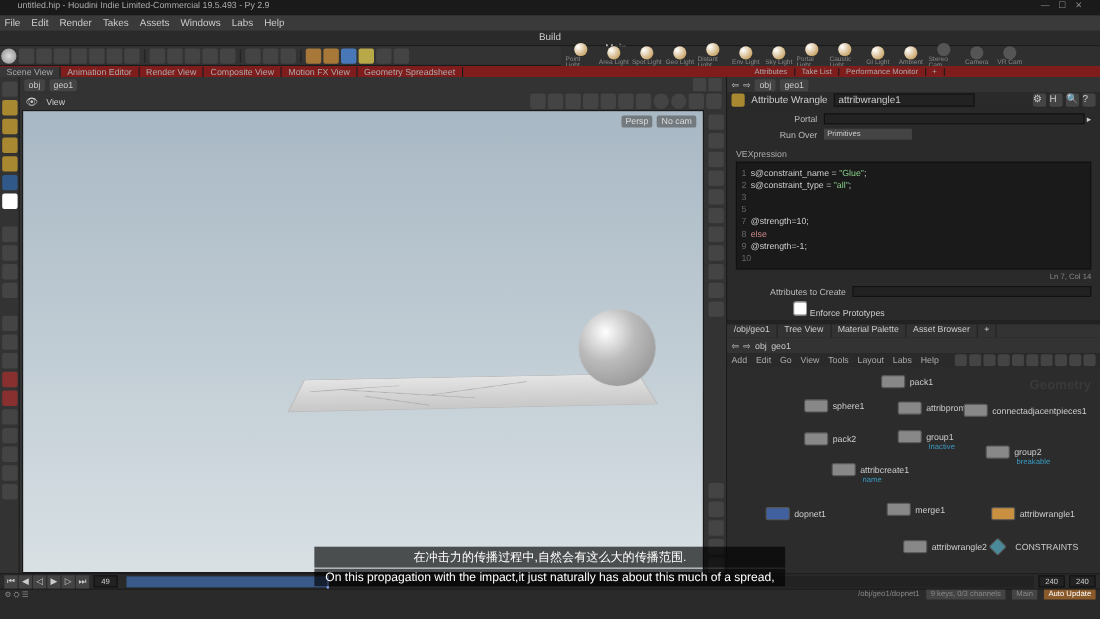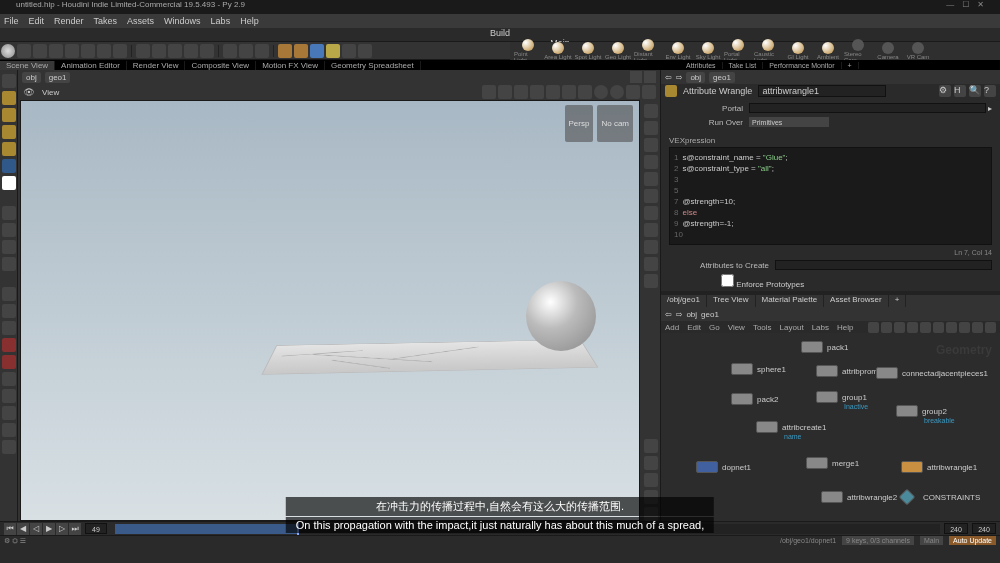--- a/index.html
+++ b/index.html
@@ -9,40 +9,40 @@
 .menubar { height:14px; background:#3a3a3a; display:flex; align-items:center; padding:0 4px; gap:10px; font-size:9px; }
 .menubar span { cursor:default; }
 .desktopbar { height:14px; background:#2a2a2a; display:flex; align-items:center; border-bottom:1px solid #1a1a1a; font-size:9px;flex-direction:column; }
 .desktopbar .desk { padding:0 6px; }
 .toolbar { height:18px; background:#333; display:flex; align-items:center; border-bottom:1px solid #1a1a1a; }
 .toolbar .tool { width:14px; height:14px; margin:0 1px; background:#444; border-radius:2px; }
 .toolbar .sep { width:1px; height:12px; background:#222; margin:0 3px; }
 .shelf-light { height:18px; background:#2f2f2f; display:flex; align-items:center; gap:2px; padding:0 4px; }
 .shelf-light .lightitem { display:flex; flex-direction:column; align-items:center; font-size:6px; color:#888; width:28px; }
 .shelf-light .lightitem .icon { width:12px; height:12px; background:radial-gradient(circle at 30% 30%,#fff,#b88838); border-radius:50%; }
-.tabs-row { height:10px; background:#000000; display:flex; align-items:center; font-size:8px; color:#aaa; }
+.tabs-row { height:10px; background:#7f1d1d; display:flex; align-items:center; font-size:8px; color:#aaa; }
 .tabs-row .tab { padding:0 6px; border-right:1px solid #1a1a1a; }
 .tabs-row .tab.active { background:#383838; }
 
 .main { display:flex; height:calc(563px - 14px - 14px - 14px - 18px - 18px - 10px - 10px - 14px); }
 .left-tools { width:18px; background:#333; border-right:1px solid #1a1a1a; display:flex; flex-direction:column; align-items:center; padding-top:4px; gap:3px; }
 .left-tools .lt { width:14px; height:14px; background:#444; border-radius:2px; }
 .left-tools .lt.yellow { background:#a88830; }
 .left-tools .lt.red { background:#883030; }
 .left-tools .lt.blue { background:#305888; }
 
 .viewport-pane { flex:0 0 642px; display:flex; flex-direction:column; background:#333; }
 .viewport-pathbar { height:14px; background:#333; display:flex; align-items:center; padding:0 4px; font-size:8px; gap:4px; }
 .viewport-pathbar .crumb { background:#444; padding:1px 4px; border-radius:2px; }
 .viewport-toolbar { height:16px; background:#333; display:flex; align-items:center; padding:0 4px; gap:2px; }
 .viewport-toolbar .vt { width:14px; height:14px; background:#444; border-radius:2px; }
 .viewport-toolbar .spacer { flex:1; }
 .viewport { flex:1; background:linear-gradient(#a8b8c4 0%,#c0ccd4 50%,#d8e0e4 100%); position:relative; border:1px solid #1a1a1a; margin:0 2px; }
 .viewport .cam-menu { position:absolute; top:4px; right:6px; font-size:8px; display:flex; gap:4px; }
-.viewport .cam-menu span { background:rgba(80,80,80,.6); padding:14px 4px; border-radius:2px; color:#ddd; }
+.viewport .cam-menu span { background:rgba(80,80,80,.6); padding:1px 4px; border-radius:2px; color:#ddd; }
 .sphere { position:absolute; width:70px; height:70px; background:radial-gradient(circle at 35% 30%,#fff,#bbb 40%,#888); border-radius:50%; left:505px; top:180px; }
 .slab { position:absolute; left:250px; top:230px; width:320px; height:50px; background:linear-gradient(#e4e4e4,#c8c8c8); transform:perspective(400px) rotateX(55deg) rotateZ(-2deg); border:solid 1px #bbb; }
 .crack { position:absolute; background:#aaa; height:1px; }
 .viewport-right-tools { width:18px; background:#333; display:flex; flex-direction:column; align-items:center; padding-top:4px; gap:3px; }
 .viewport-right-tools .rt { width:14px; height:14px; background:#444; border-radius:2px; }
 
 .right-pane { flex:1; display:flex; flex-direction:column; background:#2a2a2a; border-left:1px solid #1a1a1a; }
 .rp-pathbar { height:14px; background:#333; display:flex; align-items:center; padding:0 4px; font-size:8px; gap:4px; }
 .rp-pathbar .crumb { background:#444; padding:1px 4px; border-radius:2px; }
 .rp-node-title { height:14px; background:#2a2a2a; display:flex; align-items:center; padding:0 4px; font-size:9px; gap:6px; }

